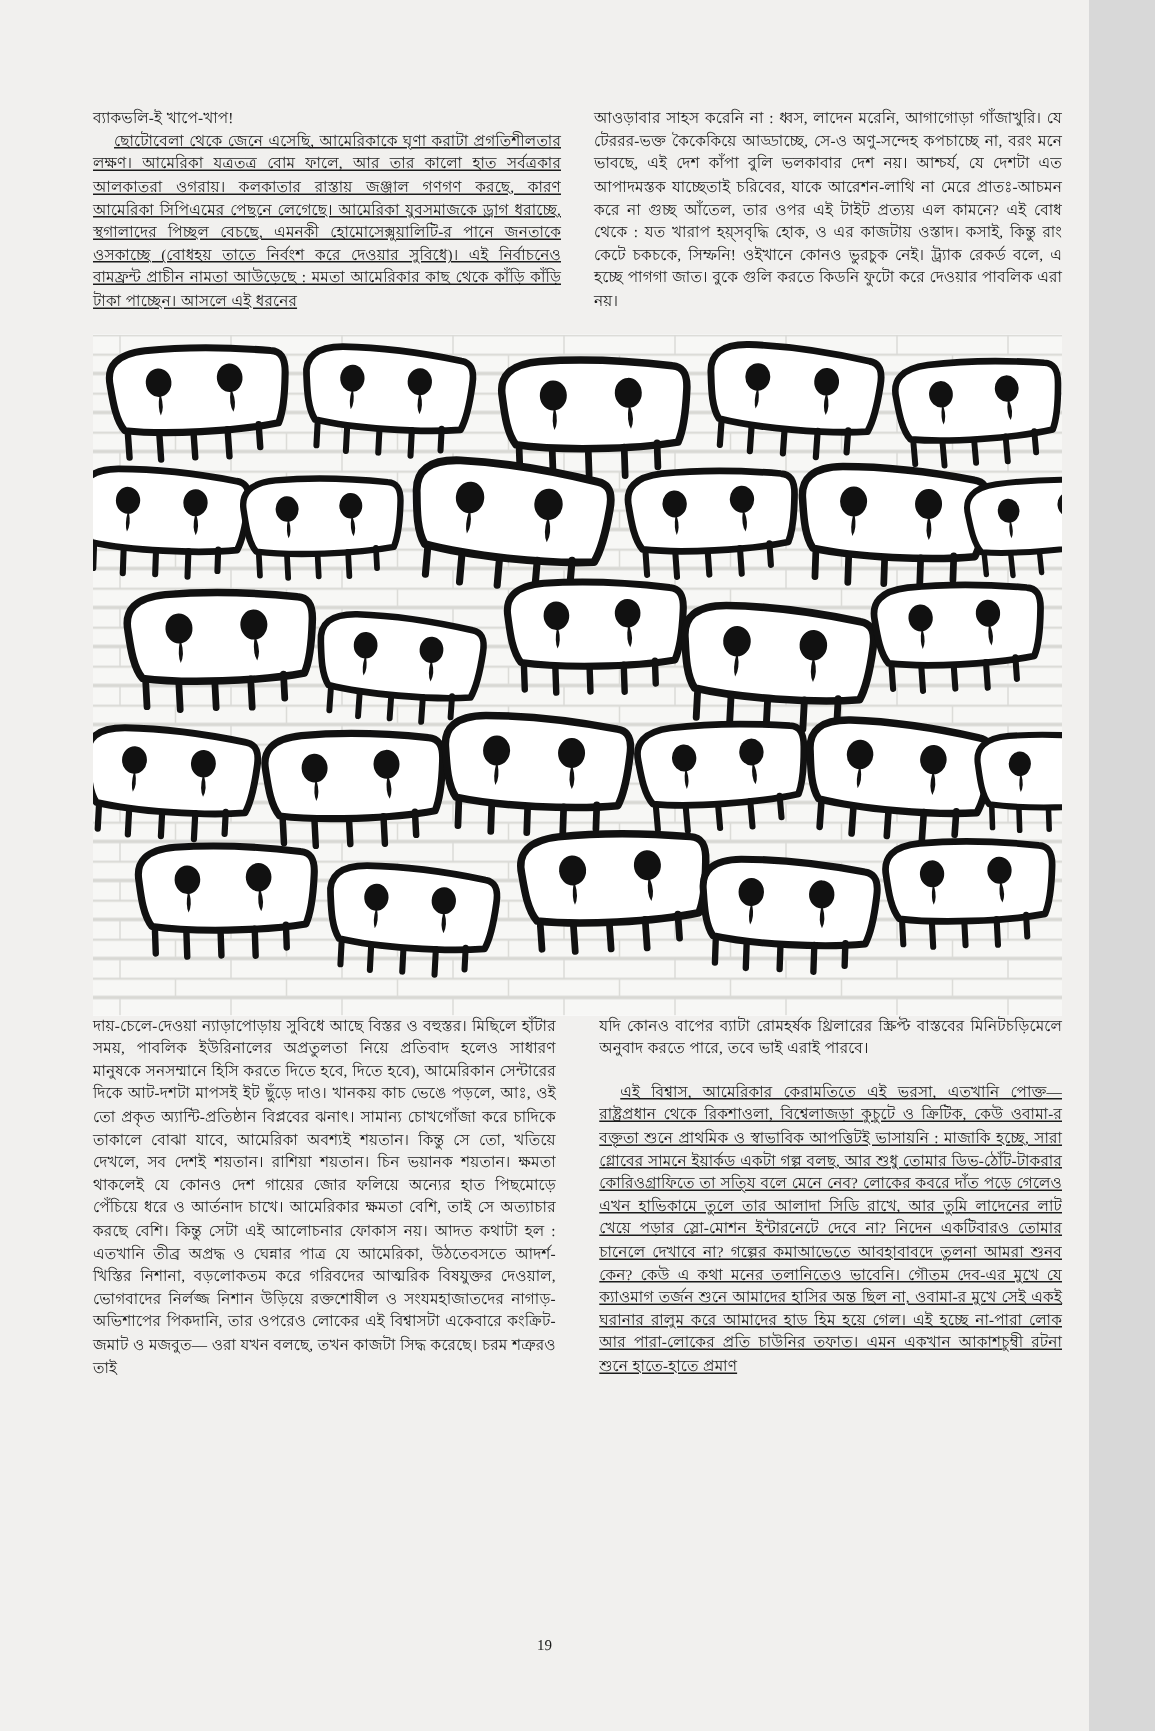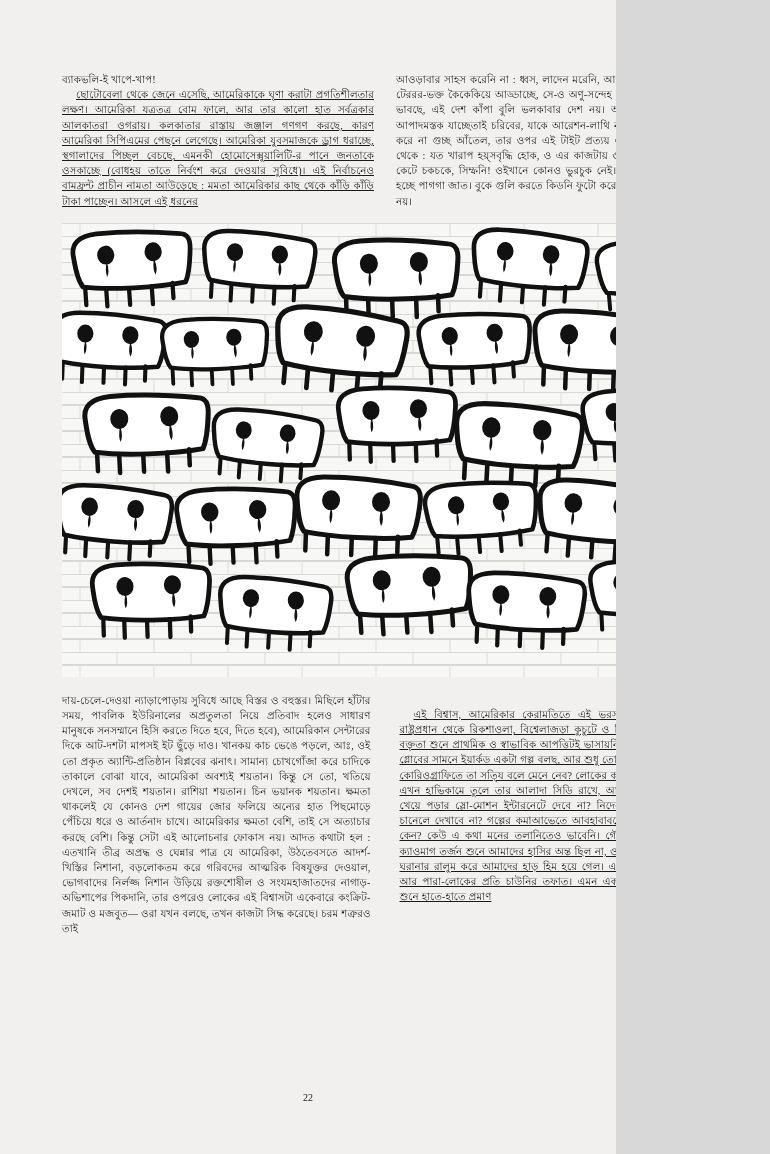--- a/index.html
+++ b/index.html
@@ -5,21 +5,21 @@
   html, body {
     margin: 0;
     padding: 0;
     background: #d8d8d8;
   }
   body {
     font-family: "Liberation Serif", serif;
   }
   .page {
     position: relative;
-    width: 616px;
+    width: 726px;
     height: 1154px;
     background: #d946ef;
     box-sizing: border-box;
     overflow: hidden;
   }
   .sheet {
     position: absolute;
     left: 0; top: 0;
     width: 770px;
     height: 1154px;
@@ -61,21 +61,20 @@
     background: #ffffff;
     overflow: hidden;
     border: 0;
   }
   .art-svg {
     display: block;
     width: 646px;
     height: 454px;
   }
   .lower {
-    margin-top: 16px;
     gap: 29px;
   }
   .folio {
     position: absolute;
     left: 0;
     right: 0;
     top: 1092px;
     text-align: center;
     font-family: "Liberation Serif", serif;
     font-size: 10px;
@@ -209,20 +208,21 @@
             </g>
         </g>
       </svg>
     </div>
 
     <div class="cols lower">
       <div class="col">
         <p>দায়-চেলে-দেওয়া ন্যাড়াপোড়ায় সুবিধে আছে বিস্তর ও বহুস্তর। মিছিলে হাঁটার সময়, পাবলিক ইউরিনালের অপ্রতুলতা নিয়ে প্রতিবাদ হলেও সাধারণ মানুষকে সনসম্মানে হিসি করতে দিতে হবে, দিতে হবে), আমেরিকান সেন্টারের দিকে আট-দশটা মাপসই ইট ছুঁড়ে দাও। খানকয় কাচ ভেঙে পড়লে, আঃ, ওই তো প্রকৃত অ্যান্টি-প্রতিষ্ঠান বিপ্লবের ঝনাৎ। সামান্য চোখগোঁজা করে চাদিকে তাকালে বোঝা যাবে, আমেরিকা অবশ্যই শয়তান। কিন্তু সে তো, খতিয়ে দেখলে, সব দেশই শয়তান। রাশিয়া শয়তান। চিন ভয়ানক শয়তান। ক্ষমতা থাকলেই যে কোনও দেশ গায়ের জোর ফলিয়ে অন্যের হাত পিছমোড়ে পেঁচিয়ে ধরে ও আর্তনাদ চাখে। আমেরিকার ক্ষমতা বেশি, তাই সে অত্যাচার করছে বেশি। কিন্তু সেটা এই আলোচনার ফোকাস নয়। আদত কথাটা হল : এতখানি তীব্র অপ্রদ্ধ ও ঘেন্নার পাত্র যে আমেরিকা, উঠতেবসতে আদর্শ-খিস্তির নিশানা, বড়লোকতম করে গরিবদের আত্মরিক বিষযুক্তর দেওয়াল, ভোগবাদের নির্লজ্জ নিশান উড়িয়ে রক্তশোষীল ও সংযমহাজাতদের নাগাড়-অভিশাপের পিকদানি, তার ওপরেও লোকের এই বিশ্বাসটা একেবারে কংক্রিট-জমাট ও মজবুত— ওরা যখন বলছে, তখন কাজটা সিদ্ধ করেছে। চরম শত্রুরও তাই</p>
       </div>
       <div class="col">
+        <p>যদি কোনও বাপের ব্যাটা রোমহর্ষক থ্রিলারের স্ক্রিপ্ট বাস্তবের মিনিটচড়িমেলে অনুবাদ করতে পারে, তবে ভাই এরাই পারবে।</p>
         <p class="indent" style="margin-top:14px">এই বিশ্বাস, আমেরিকার কেরামতিতে এই ভরসা, এতখানি পোক্ত—রাষ্ট্রপ্রধান থেকে রিকশাওলা, বিশ্বেলাজড়া কুচুটে ও ক্রিটিক, কেউ ওবামা-র বক্তৃতা শুনে প্রাথমিক ও স্বাভাবিক আপত্তিটই ভাসায়নি : মাজাকি হচ্ছে, সারা গ্লোবের সামনে ইয়ার্কড একটা গল্প বলছ, আর শুধু তোমার ডিভ-ঠোঁট-টাকরার কোরিওগ্রাফিতে তা সতি্য বলে মেনে নেব? লোকের কবরে দাঁত পড়ে গেলেও এখন হাভিকামে তুলে তার আলাদা সিডি রাখে, আর তুমি লাদেনের লাট খেয়ে পড়ার স্লো-মোশন ইন্টারনেটে দেবে না? নিদেন একটিবারও তোমার চানেলে দেখাবে না? গল্পের কমাআভেতে আবহাবাবদে তুলনা আমরা শুনব কেন? কেউ এ কথা মনের তলানিতেও ভাবেনি। গৌতম দেব-এর মুখে যে ক্যাওমাগ তর্জন শুনে আমাদের হাসির অন্ত ছিল না, ওবামা-র মুখে সেই একই ঘরানার রালুম করে আমাদের হাড় হিম হয়ে গেল। এই হচ্ছে না-পারা লোক আর পারা-লোকের প্রতি চাউনির তফাত। এমন একখান আকাশচুম্বী রটনা শুনে হাতে-হাতে প্রমাণ</p>
       </div>
     </div>
 
   </div>
 
-  <div class="folio">22</div>
+  <div class="folio">19</div>
 </div>
 
 </body></html>

